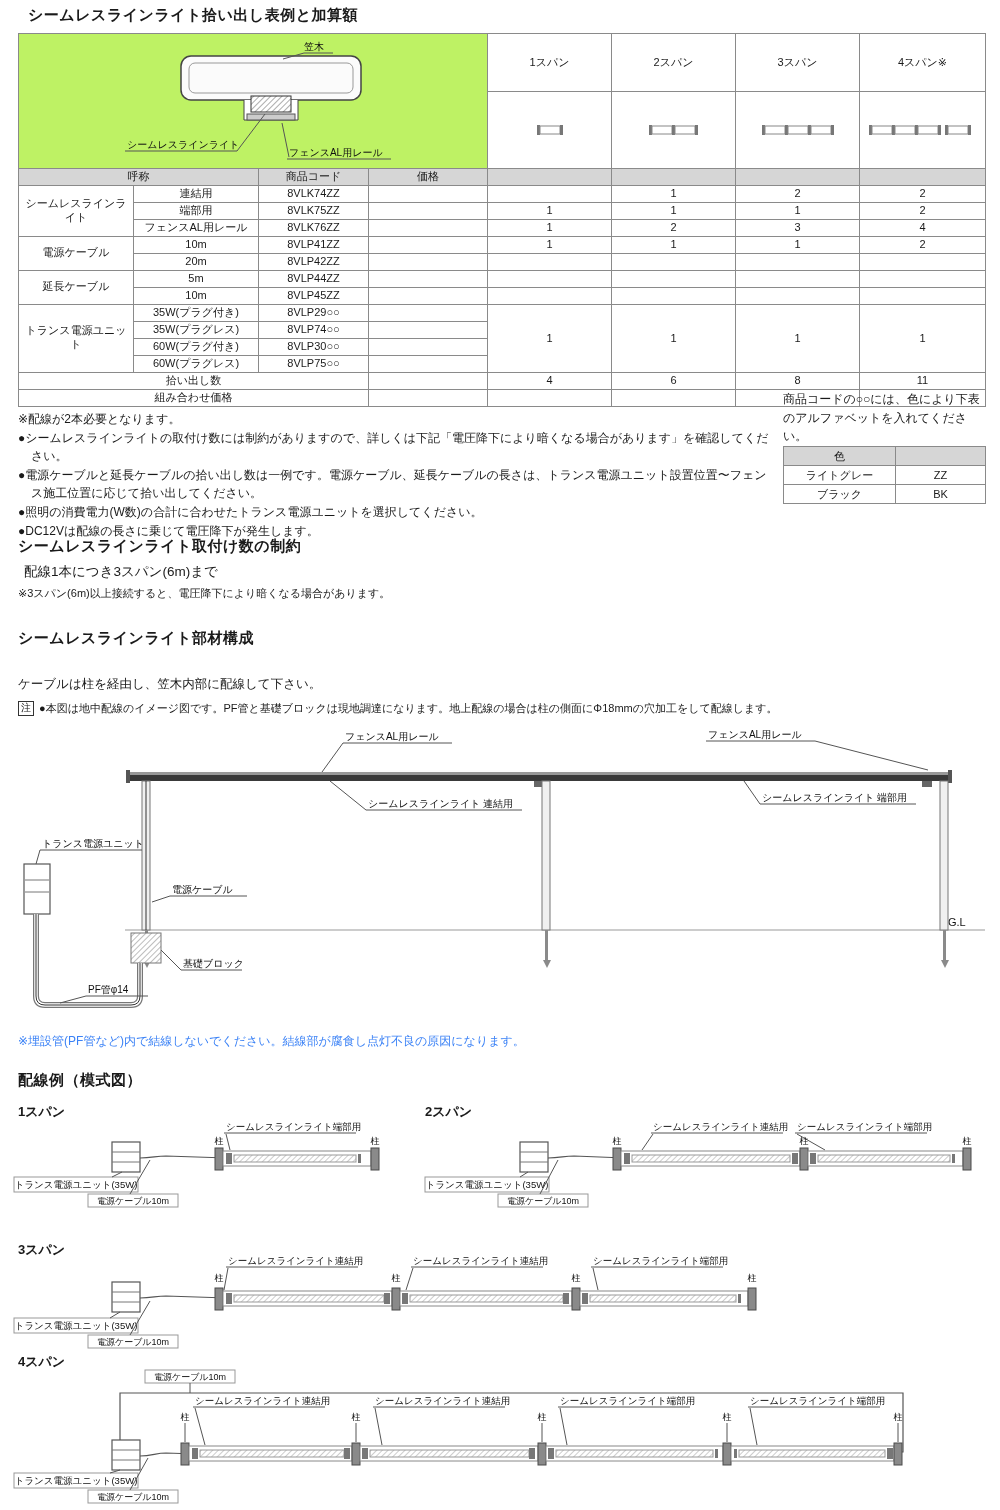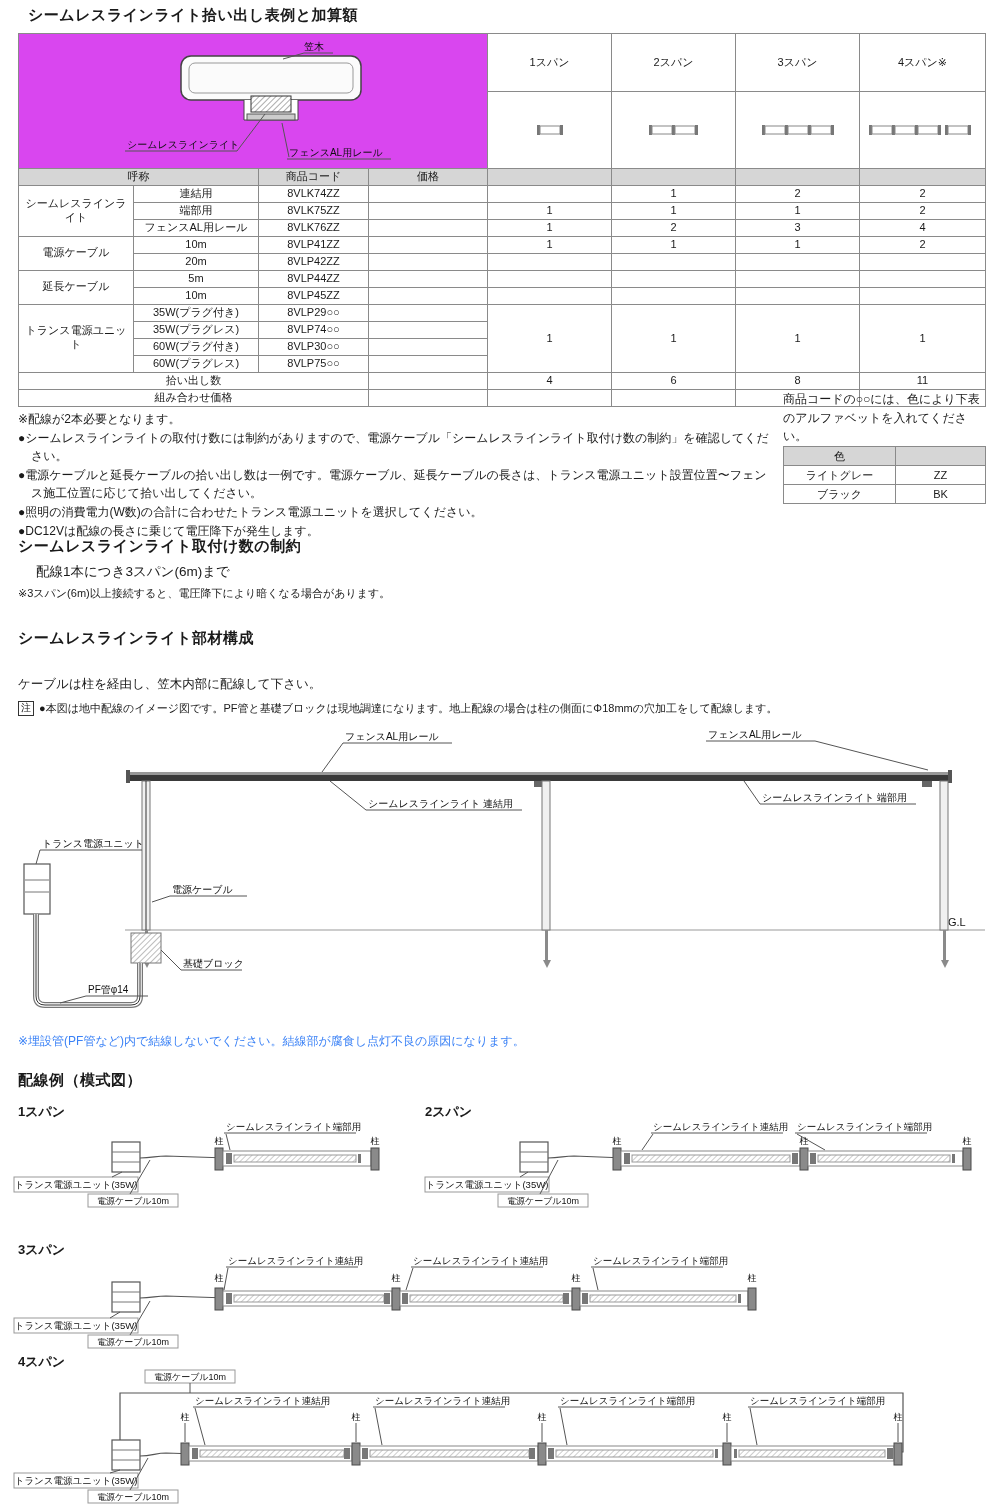--- a/index.html
+++ b/index.html
@@ -12,21 +12,21 @@
   .sub { font-size:12.5px; }
   .small { font-size:11px; }
   .xsmall { font-size:12px; line-height:1.55; }
   .warning { color:#3b82f6; font-size:12px; }
   .chu { display:inline-block; border:1px solid #333; font-size:10px; line-height:1.25; padding:0 2px; margin-right:5px; vertical-align:1px; }
   .note-hang { padding-left:13px; text-indent:-13px; }
 
   table.pickup { border-collapse:collapse; table-layout:fixed; width:967px; font-size:11px; }
   table.pickup td { border:1px solid #8a8a8a; text-align:center; vertical-align:middle; padding:0 2px; height:17px; line-height:1.15; overflow:hidden; }
   table.pickup tr.hdr td { background:#d6d6d6; }
-  table.pickup td.diagram-cell { padding:0; background:#d946ef; }
+  table.pickup td.diagram-cell { padding:0; background:#bef264; }
   table.pickup td.icon-cell { height:76px; }
   table.pickup td.span-h { height:57px; font-size:11px; }
   table.pickup td.grp { line-height:1.25; }
 
   table.colors { border-collapse:collapse; table-layout:fixed; width:202px; font-size:11px; }
   table.colors td { border:1px solid #8a8a8a; text-align:center; vertical-align:middle; height:19px; }
   table.colors tr.hdr td { background:#d6d6d6; }
 
   svg text { font-family:"Liberation Sans","DejaVu Sans",sans-serif; fill:#111; }
   .t10 { font-size:10px; }
@@ -258,21 +258,21 @@
             <td></td>
             <td></td>
             <td></td>
         </tr>
       </tbody>
     </table>
   </div>
 
   <div class="abs xsmall" style="left:18px; top:410px; width:752px;">
     <div class="note-hang">※配線が2本必要となります。</div>
-    <div class="note-hang">●シームレスラインライトの取付け数には制約がありますので、電源ケーブル「シームレスラインライト取付け数の制約」を確認してください。</div>
+    <div class="note-hang">●シームレスラインライトの取付け数には制約がありますので、詳しくは下記「電圧降下により暗くなる場合があります」を確認してください。</div>
     <div class="note-hang">●電源ケーブルと延長ケーブルの拾い出し数は一例です。電源ケーブル、延長ケーブルの長さは、トランス電源ユニット設置位置〜フェンス施工位置に応じて拾い出してください。</div>
     <div class="note-hang">●照明の消費電力(W数)の合計に合わせたトランス電源ユニットを選択してください。</div>
     <div class="note-hang">●DC12Vは配線の長さに乗じて電圧降下が発生します。</div>
   </div>
 
   <div class="abs xsmall" style="left:783px; top:390px; width:205px;">商品コードの○○には、色により下表のアルファベットを入れてください。</div>
   <div class="abs" style="left:783px; top:446px;">
     <table class="colors">
       <colgroup>
           <col style="width:112px">
@@ -289,21 +289,21 @@
         </tr>
         <tr>
           <td>ブラック</td>
           <td>BK</td>
         </tr>
       </tbody>
     </table>
   </div>
 
   <h2 class="abs sec-title" style="left:18px; top:537px;">シームレスラインライト取付け数の制約</h2>
-  <div class="abs sub-big" style="left:36px; top:563px;">配線1本につき3スパン(6m)まで</div>
+  <div class="abs sub-big" style="left:24px; top:563px;">配線1本につき3スパン(6m)まで</div>
   <div class="abs small" style="left:18px; top:586px;">※3スパン(6m)以上接続すると、電圧降下により暗くなる場合があります。</div>
 
   <h2 class="abs sec-title" style="left:18px; top:629px;">シームレスラインライト部材構成</h2>
   <div class="abs sub" style="left:18px; top:676px;">ケーブルは柱を経由し、笠木内部に配線して下さい。</div>
   <div class="abs small" style="left:18px; top:701px;">
     <span class="chu">注</span><span>●本図は地中配線のイメージ図です。PF管と基礎ブロックは現地調達になります。地上配線の場合は柱の側面にΦ18mmの穴加工をして配線します。</span>
   </div>
 
   <svg class="abs" style="left:0; top:722px;" width="1000" height="292" viewBox="0 0 1000 292">
     <defs>

